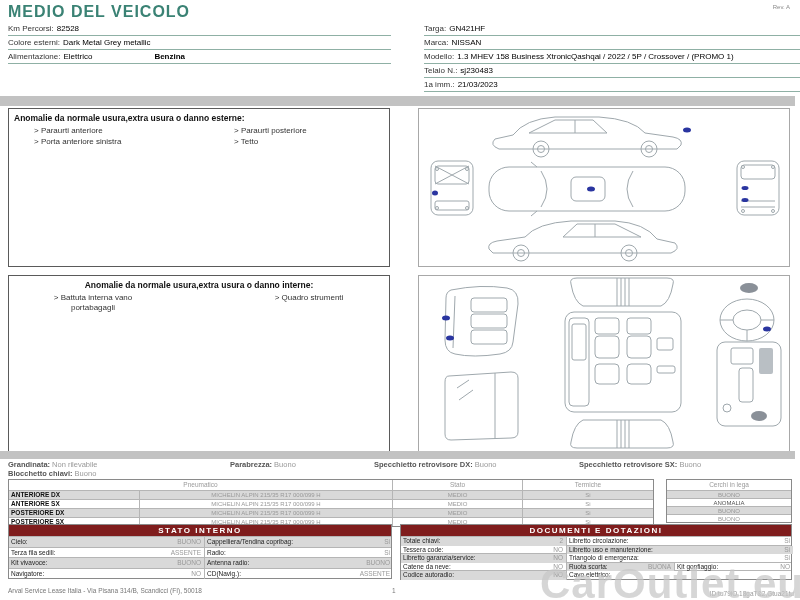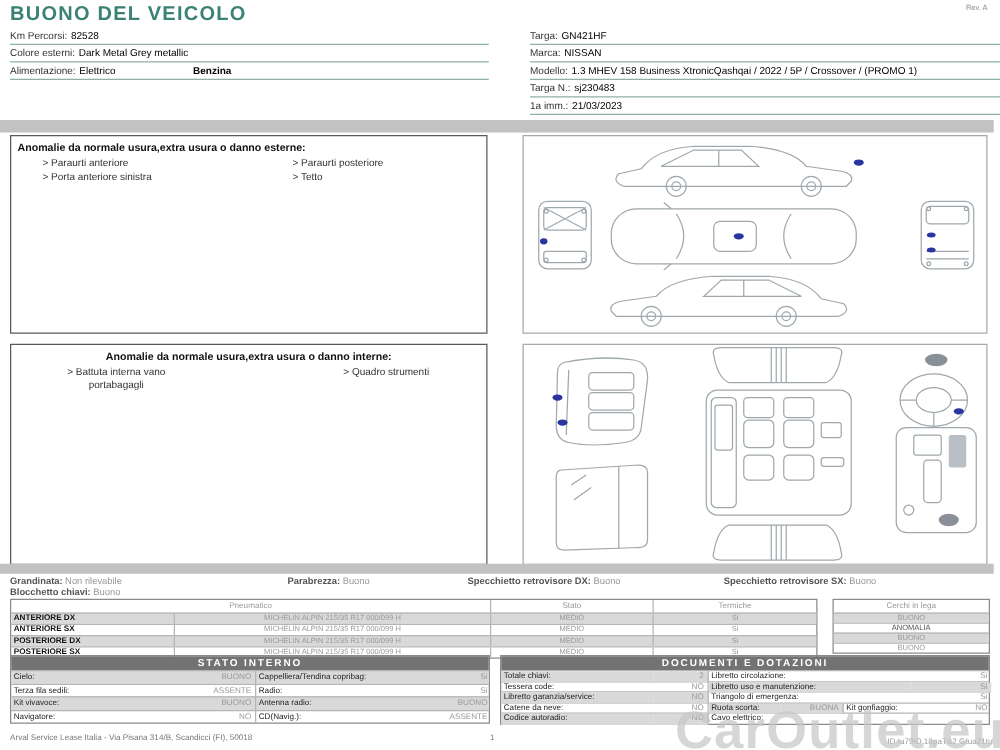--- a/index.html
+++ b/index.html
@@ -53,21 +53,21 @@
 
   .cerchi { position:absolute; left:666px; top:479px; width:126px; border:1px solid #8a8a8a; }
   .cerchi .th { border-right:none; display:block; height:10px; }
   .ccell { height:8px; line-height:8px; font-size:6px; color:#999; text-align:center;
            border-top:1px solid #b5b5b5; }
   .ccell.anomalia { color:#555; }
 
   .stable { position:absolute; border:1px solid #8a8a8a; }
   .st-interno { left:8px; top:524px; width:384px; }
   .st-doc { left:400px; top:524px; width:392px; }
-  .sthead { background:#737373; color:#fff; font-size:8px; font-weight:bold; text-align:center;
+  .sthead { background:#7f1d1d; color:#fff; font-size:8px; font-weight:bold; text-align:center;
             height:11px; line-height:11px; letter-spacing:1.5px; }
   .srow { display:grid; border-top:1px solid #b5b5b5; }
   .st-interno .srow { grid-template-columns:128px 68px 132px 56px; height:10.5px; }
   .st-doc .srow { grid-template-columns:122px 44px 162px 64px; height:8.5px; }
   .st-doc .srow.special { grid-template-columns:122px 44px 58px 50px 76px 42px; }
   .slab { font-size:6.5px; color:#222; padding-left:2px; overflow:hidden; white-space:nowrap; }
   .sval { font-size:6.5px; color:#999; text-align:right; padding-right:3px; white-space:nowrap; }
   .srow > div { line-height:10.5px; }
   .st-doc .srow > div { line-height:8.5px; }
   .bdr { border-right:1px solid #b5b5b5; }
@@ -77,21 +77,21 @@
   .footer-id    { position:absolute; right:6px; top:590px; font-size:6.5px; color:#999; }
 
   .watermark { position:absolute; right:-4px; bottom:-8px; font-size:42px; font-weight:bold;
                color:rgba(198,198,198,0.72); letter-spacing:1px; z-index:5; pointer-events:none; }
 </style>
 </head>
 <body>
 
 <div class="page">
 
-  <div class="title">BUONO DEL VEICOLO</div>
+  <div class="title">MEDIO DEL VEICOLO</div>
   <div class="rev">Rev. A</div>
 
   <div class="info-left">
     <div class="field">
       <span>Km Percorsi:</span><span class="val">82528</span>
     </div>
     <div class="field">
       <span>Colore esterni:</span><span class="val">Dark Metal Grey metallic</span>
     </div>
     <div class="field">
@@ -103,21 +103,21 @@
     <div class="field">
       <span>Targa:</span><span class="val">GN421HF</span>
     </div>
     <div class="field">
       <span>Marca:</span><span class="val">NISSAN</span>
     </div>
     <div class="field">
       <span>Modello:</span><span class="val">1.3 MHEV 158 Business XtronicQashqai / 2022 / 5P / Crossover / (PROMO 1)</span>
     </div>
     <div class="field">
-      <span>Targa N.:</span><span class="val">sj230483</span>
+      <span>Telaio N.:</span><span class="val">sj230483</span>
     </div>
     <div class="field">
       <span>1a imm.:</span><span class="val">21/03/2023</span>
     </div>
   </div>
 
   <div class="band band1"></div>
 
   <div class="anom-box anom-ext">
     <div class="anom-title">Anomalie da normale usura,extra usura o danno esterne:</div>

